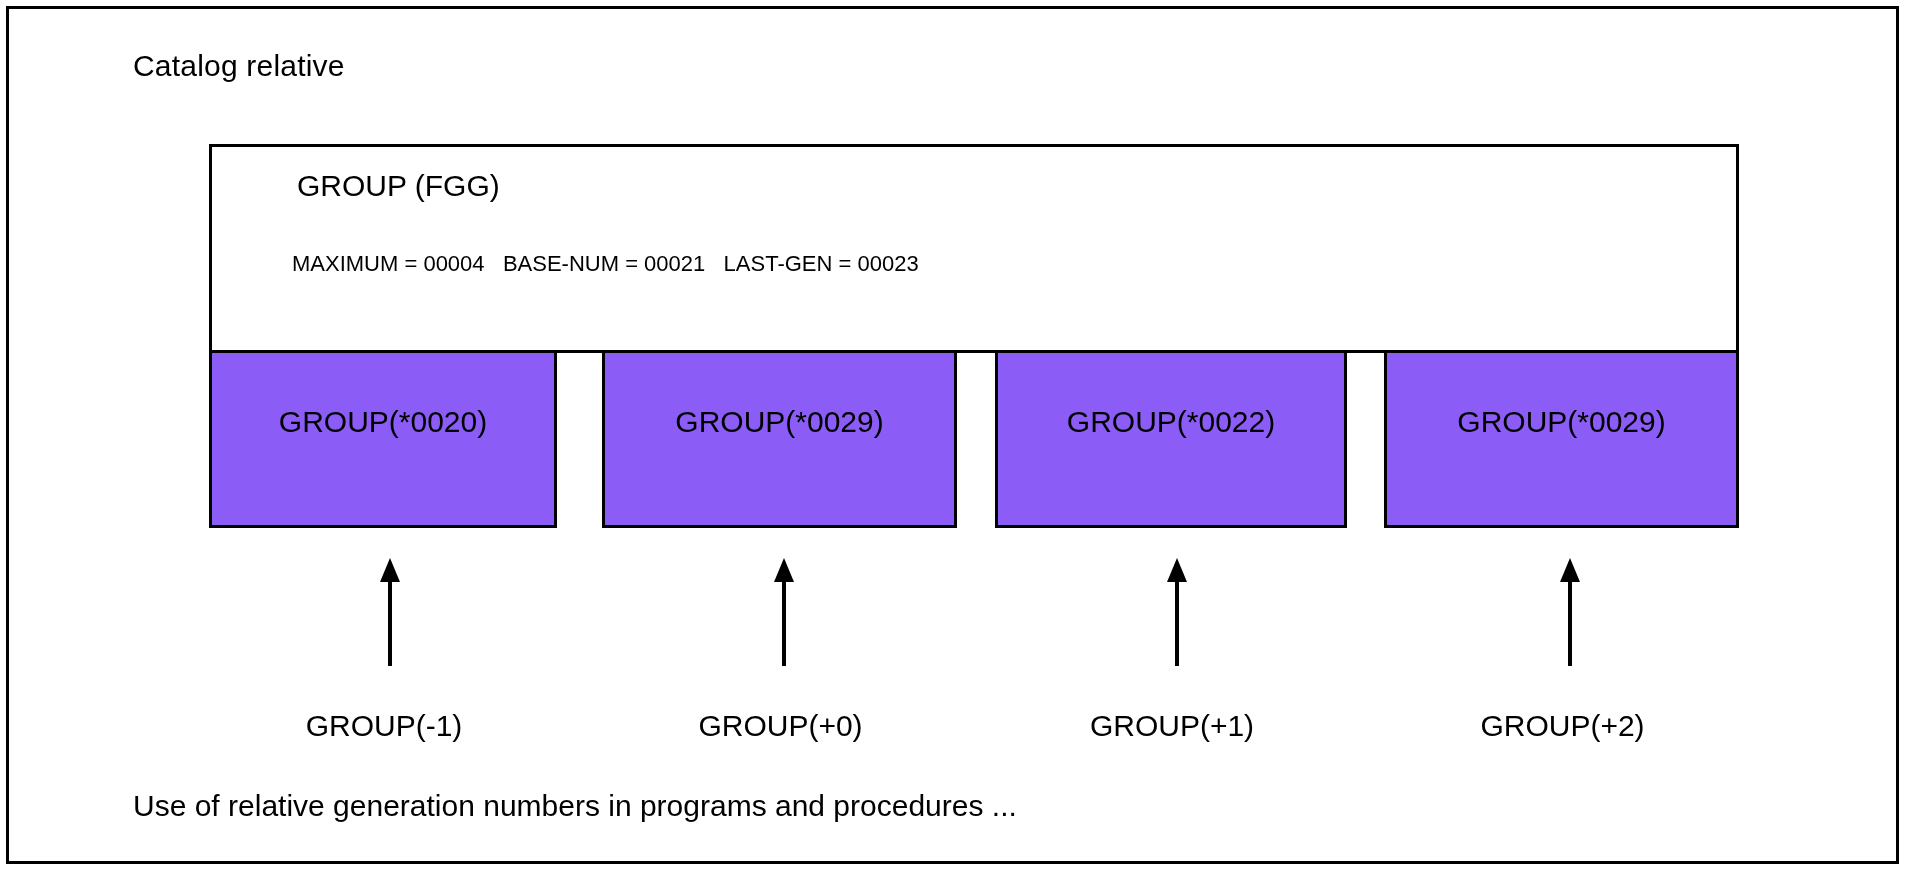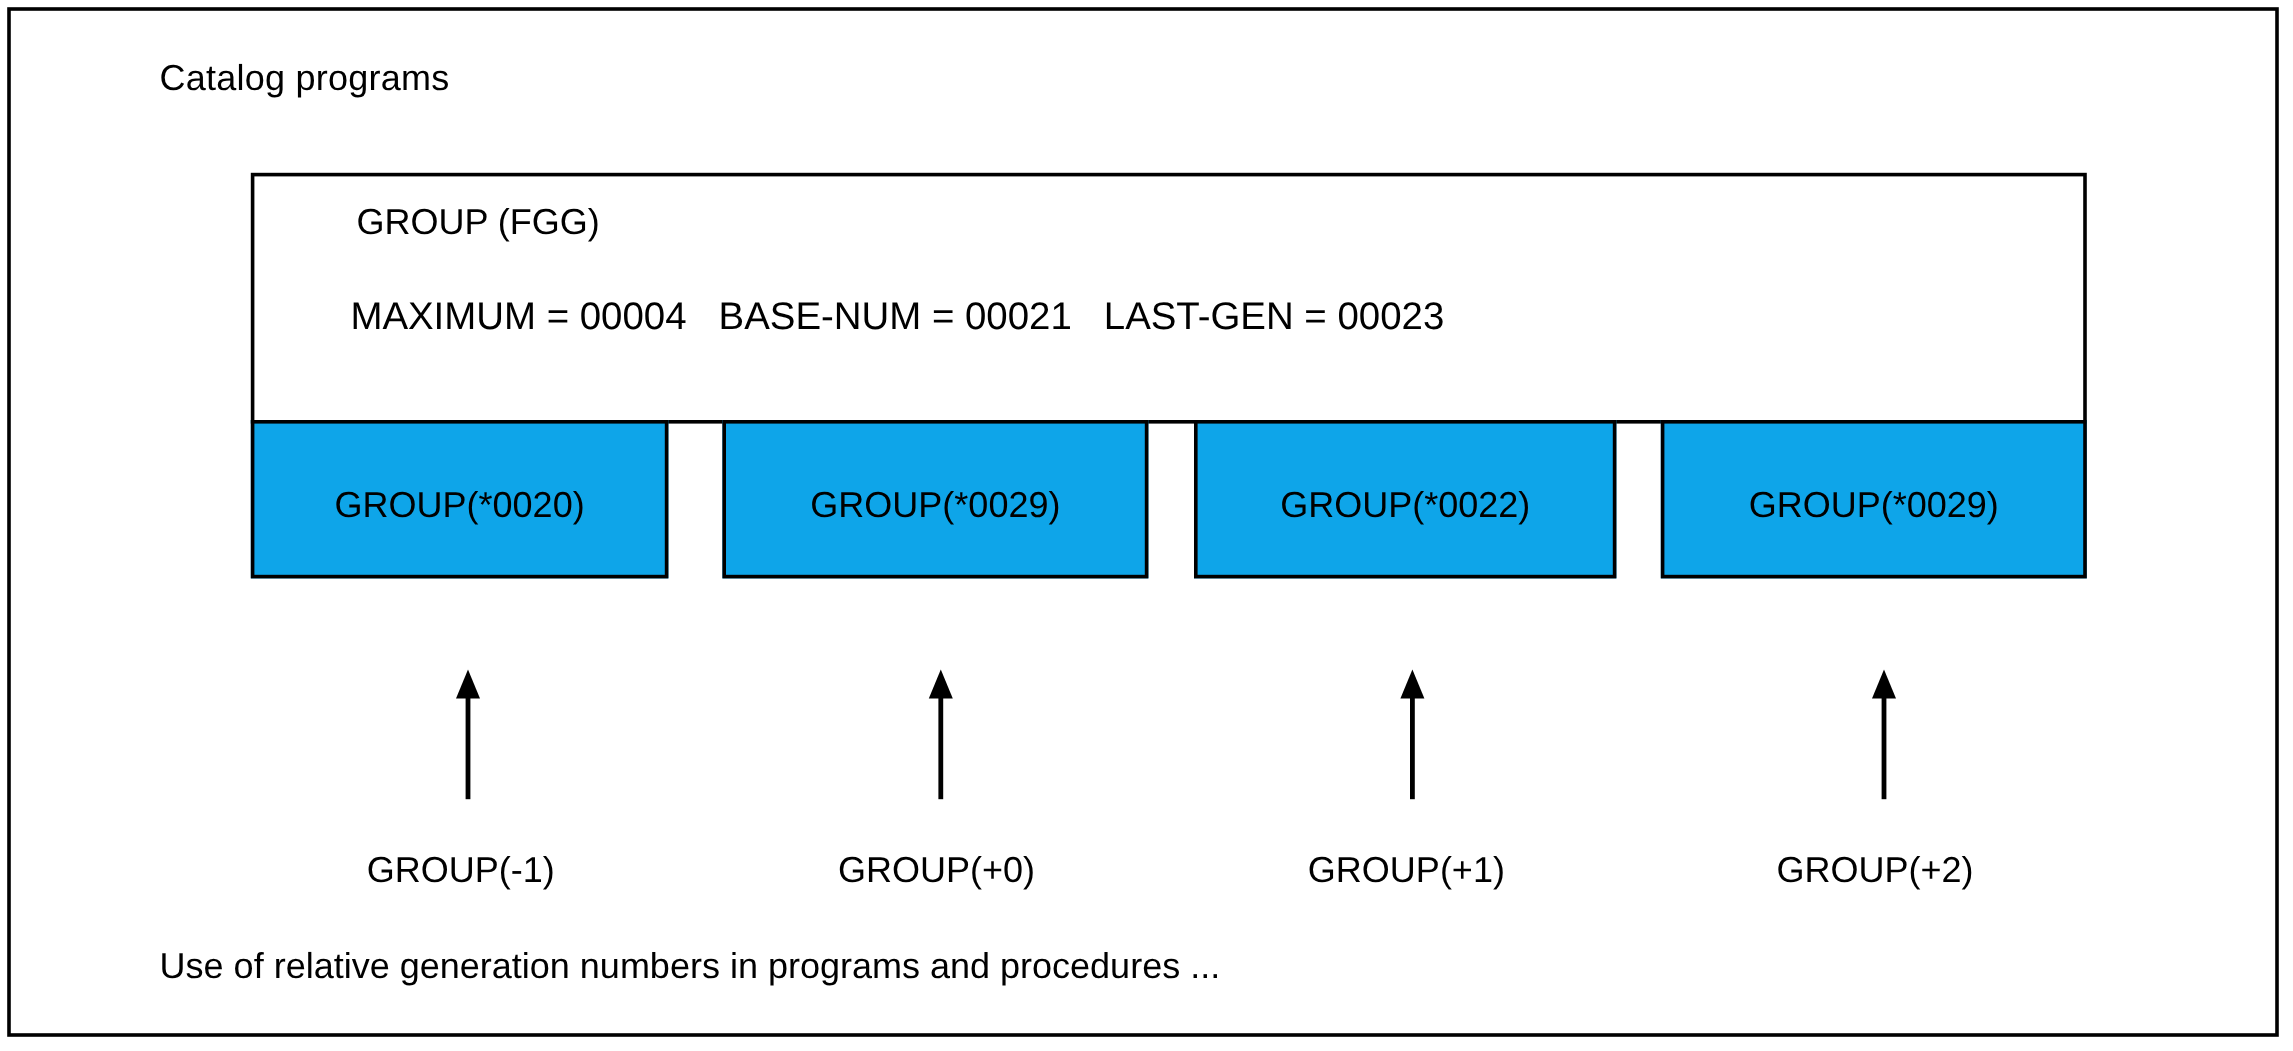--- a/index.html
+++ b/index.html
@@ -54,42 +54,42 @@
     position: absolute;
     left: 85px;
     top: 22px;
     font-size: 30px;
     line-height: 34px;
     white-space: nowrap;
   }
   .attr-line {
     position: absolute;
     left: 80px;
-    font-size: 32px;
+    font-size: 22px;
     line-height: 33px;
     white-space: pre;
   }
   .attr-line-1 { top: 100px; }
   .attr-line-2 { top: 139px; }
 
   
   .gen-row {
     position: absolute;
     left: 200px;
     top: 341px;
     width: 1530px;
     height: 170px;
   }
   .gen-box {
     position: absolute;
     top: 0;
-    height: 132px;
+    height: 178px;
     border: 3px solid #000000;
     box-sizing: border-box;
-    background: #0ea5e9;
+    background: #8b5cf6;
   }
   .gen-box-label {
     position: absolute;
     left: 0;
     right: 0;
     top: 52px;
     text-align: center;
     font-size: 30px;
     line-height: 34px;
     white-space: nowrap;
@@ -139,21 +139,21 @@
     line-height: 34px;
     white-space: nowrap;
   }
 </style>
 </head>
 <body>
 
 <div id="page">
   <div class="outer-frame">
 
-    <div class="heading">Catalog programs</div>
+    <div class="heading">Catalog relative</div>
 
     <div class="catalog-box">
       <div class="catalog-title">GROUP (FGG)</div>
       <div class="attr-line attr-line-1">MAXIMUM = 00004   BASE-NUM = 00021   LAST-GEN = 00023</div>
     </div>
 
     <div class="gen-row">
       <div class="gen-box" style="left:0px; width:348px;">
         <div class="gen-box-label">GROUP(*0020)</div>
       </div>

